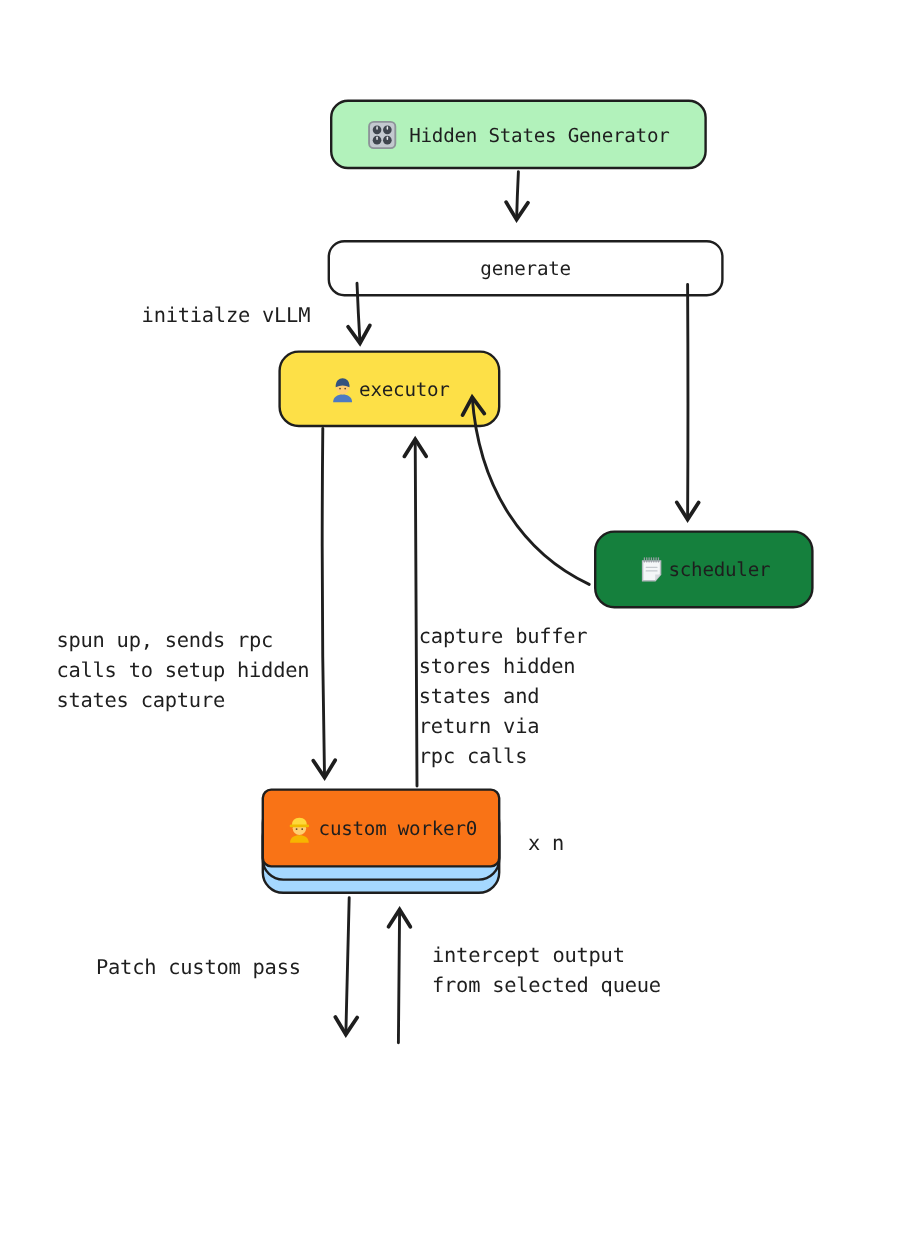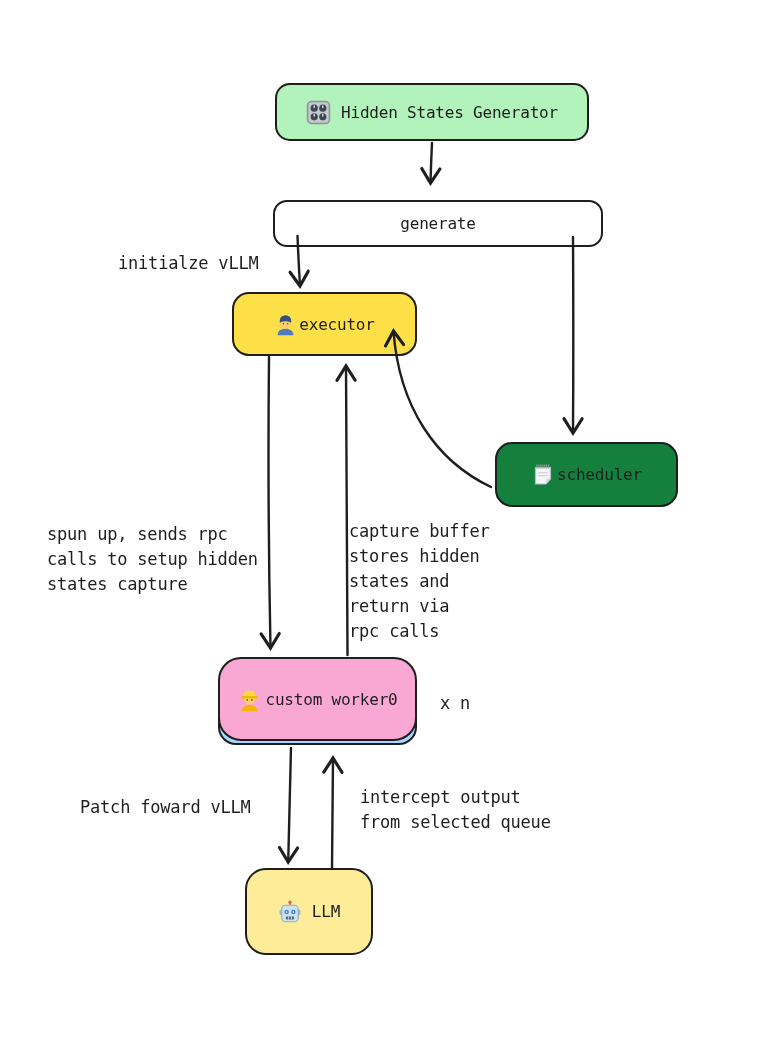--- a/index.html
+++ b/index.html
@@ -16,21 +16,21 @@
   .node .icon{display:inline-flex;align-items:center;line-height:0;}
   .node .lbl{white-space:nowrap;}
   
   .n-generator{left:275px;top:83px;width:314px;height:58px;border-radius:15px;background:#b2f2bb;}
   .n-generator .icon{margin-right:10px;}
   .n-generate{left:273px;top:188px;width:330px;height:47px;border-radius:14px;background:#ffffff;margin-top:12px;}
   .n-executor{left:232px;top:292px;width:185px;height:64px;border-radius:17px;background:#fde047;}
   .n-executor .icon{margin-right:2px;}
   .n-scheduler{left:495px;top:442px;width:183px;height:65px;border-radius:17px;background:#15803d;}
   .n-scheduler .icon{margin-right:2px;}
-  .n-worker{left:218px;top:657px;width:199px;height:84px;border-radius:23px;background:#f9a8d4;z-index:4;}
+  .n-worker{left:218px;top:657px;width:199px;height:66px;border-radius:8px;background:#f97316;z-index:4;}
   .n-worker .icon{margin-right:3px;}
   .w-layer{position:absolute;left:218px;width:199px;height:66px;border:2.5px solid #1e1e1e;
            border-radius:18px;background:#a5d8ff;box-sizing:border-box;}
   .w-layer2{top:668px;z-index:3;}
   .w-layer3{top:679px;z-index:2;}
   .n-llm{left:245px;top:868px;width:128px;height:87px;border-radius:21px;background:#ffec99;}
   .n-llm .icon{margin-right:10px;}
   
   .note{position:absolute;font-size:17px;line-height:25px;white-space:pre-line;letter-spacing:-0.2px;z-index:2;}
   .t-init{left:118px;top:251px;}
@@ -120,53 +120,32 @@
         <circle cx="16" cy="15.5" r="7.2" fill="#ffce70"></circle>
         <path d="M8 12.5 Q8 4.5 16 4.5 Q24 4.5 24 12.5 Z" fill="#ffd83b"></path>
         <rect x="5.6" y="11.6" width="20.8" height="3" rx="1.5" fill="#f0bc00"></rect>
         <circle cx="13" cy="16.5" r="1" fill="#5b4328"></circle>
           <circle cx="19" cy="16.5" r="1" fill="#5b4328"></circle>
       </svg>
     </span>
     <span class="lbl">custom worker0</span>
   </div>
 
-  <div class="node n-llm">
-    <span class="icon">
-      <svg width="24" height="24" viewBox="0 0 32 32">
-        <line x1="16" y1="3" x2="16" y2="7" stroke="#e05d4f" stroke-width="2"></line>
-        <circle cx="16" cy="3" r="2.2" fill="#e05d4f"></circle>
-        <rect x="2" y="13" width="3.4" height="7" rx="1.6" fill="#9fb6c8"></rect>
-        <rect x="26.6" y="13" width="3.4" height="7" rx="1.6" fill="#9fb6c8"></rect>
-        <rect x="5" y="7" width="22" height="22" rx="5" fill="#cde3f2" stroke="#8fb0c8" stroke-width="1.6"></rect>
-        <circle cx="11.5" cy="16" r="3" fill="#4a7fd0"></circle>
-          <circle cx="20.5" cy="16" r="3" fill="#4a7fd0"></circle>
-        <circle cx="11.5" cy="16" r="1.1" fill="#ffffff"></circle>
-          <circle cx="20.5" cy="16" r="1.1" fill="#ffffff"></circle>
-        <rect x="10.5" y="22" width="11" height="4" rx="1.2" fill="#5b6b77"></rect>
-        <g stroke="#cde3f2" stroke-width="1">
-            <line x1="14" y1="22" x2="14" y2="26"></line>
-            <line x1="18" y1="22" x2="18" y2="26"></line>
-          </g>
-      </svg>
-    </span>
-    <span class="lbl">LLM</span>
-  </div>
 
   <div class="note t-init">initialze vLLM</div>
   <div class="note t-spun">spun up, sends rpc
 calls to setup hidden
 states capture</div>
   <div class="note t-capture">capture buffer
 stores hidden
 states and
 return via
 rpc calls</div>
   <div class="note t-xn">x n</div>
-  <div class="note t-patch">Patch foward vLLM</div>
+  <div class="note t-patch">Patch custom pass</div>
   <div class="note t-intercept">intercept output
 from selected queue</div>
 
   <svg class="arrows" width="760" height="1042" viewBox="0 0 760 1042">
     <defs>
       <marker id="ah" viewBox="-14 -10 18 20" refX="0" refY="0" markerWidth="26" markerHeight="26" markerUnits="userSpaceOnUse" orient="auto">
         <path d="M-11 -7 L0 0 L-11 7" fill="none" stroke="#1e1e1e" stroke-width="2.4" stroke-linecap="round"></path>
       </marker>
     </defs>
     <path d="M432 143 Q431 164 430.5 183" marker-end="url(#ah)"></path>

